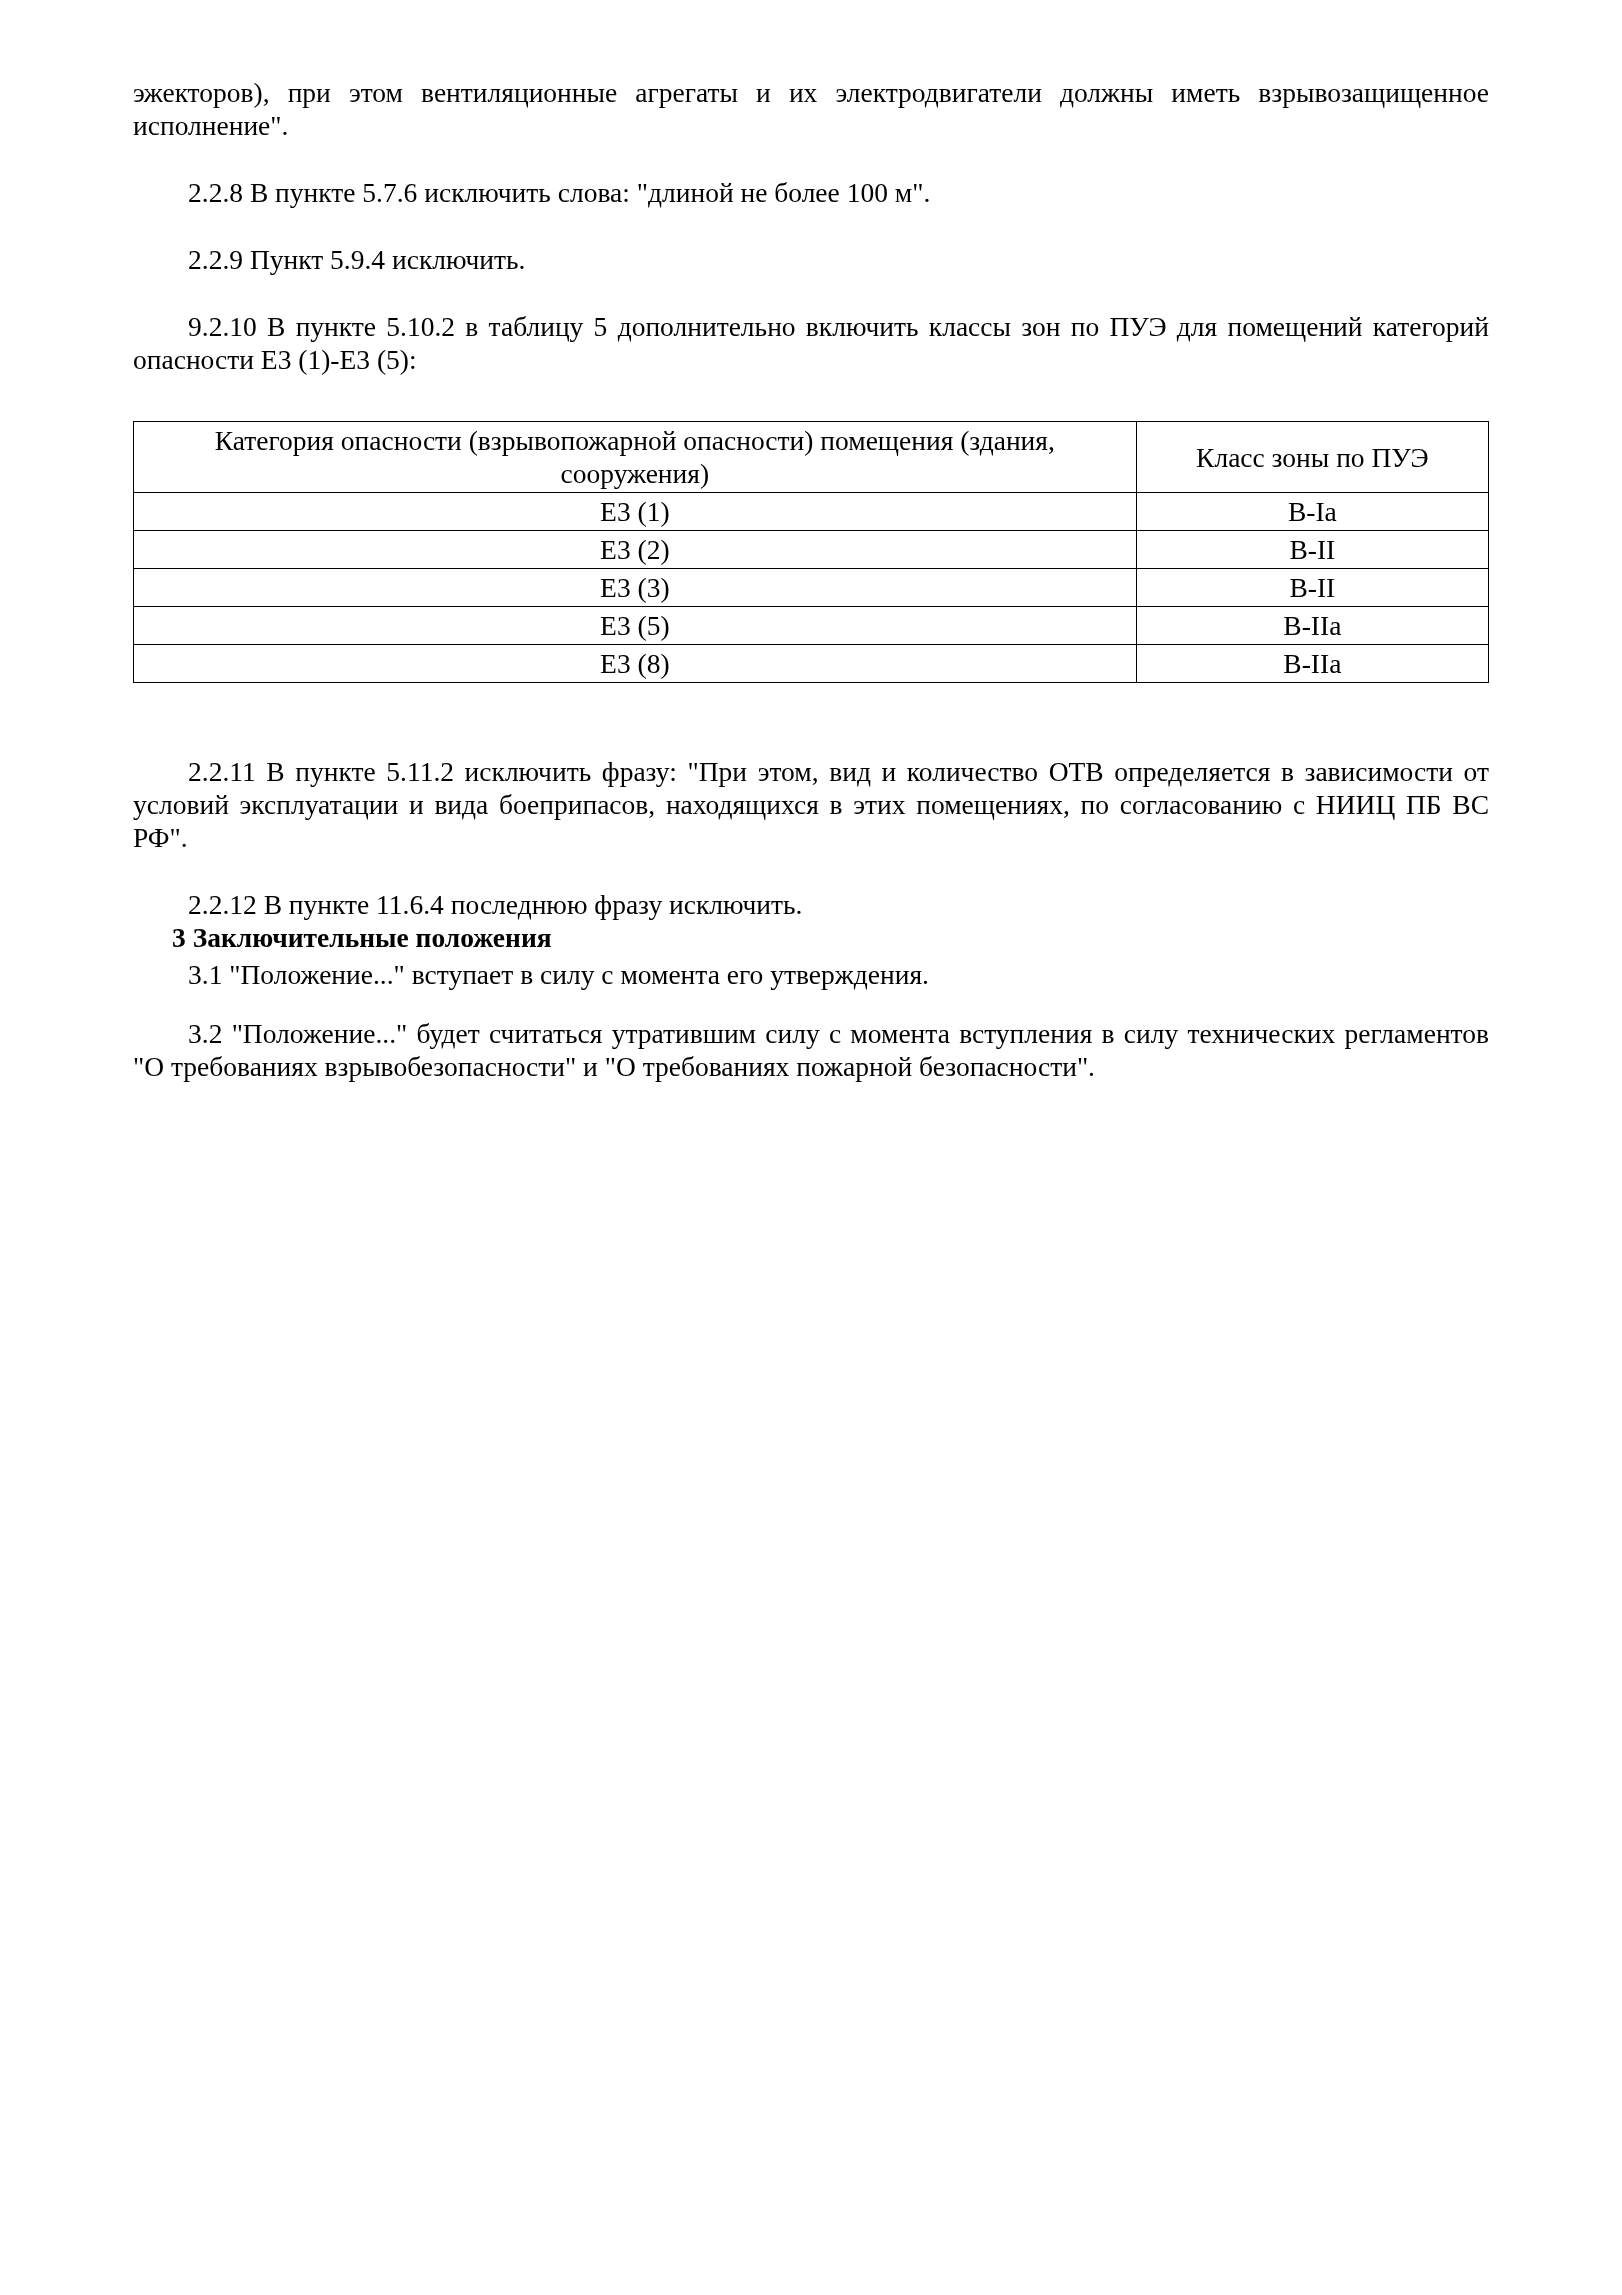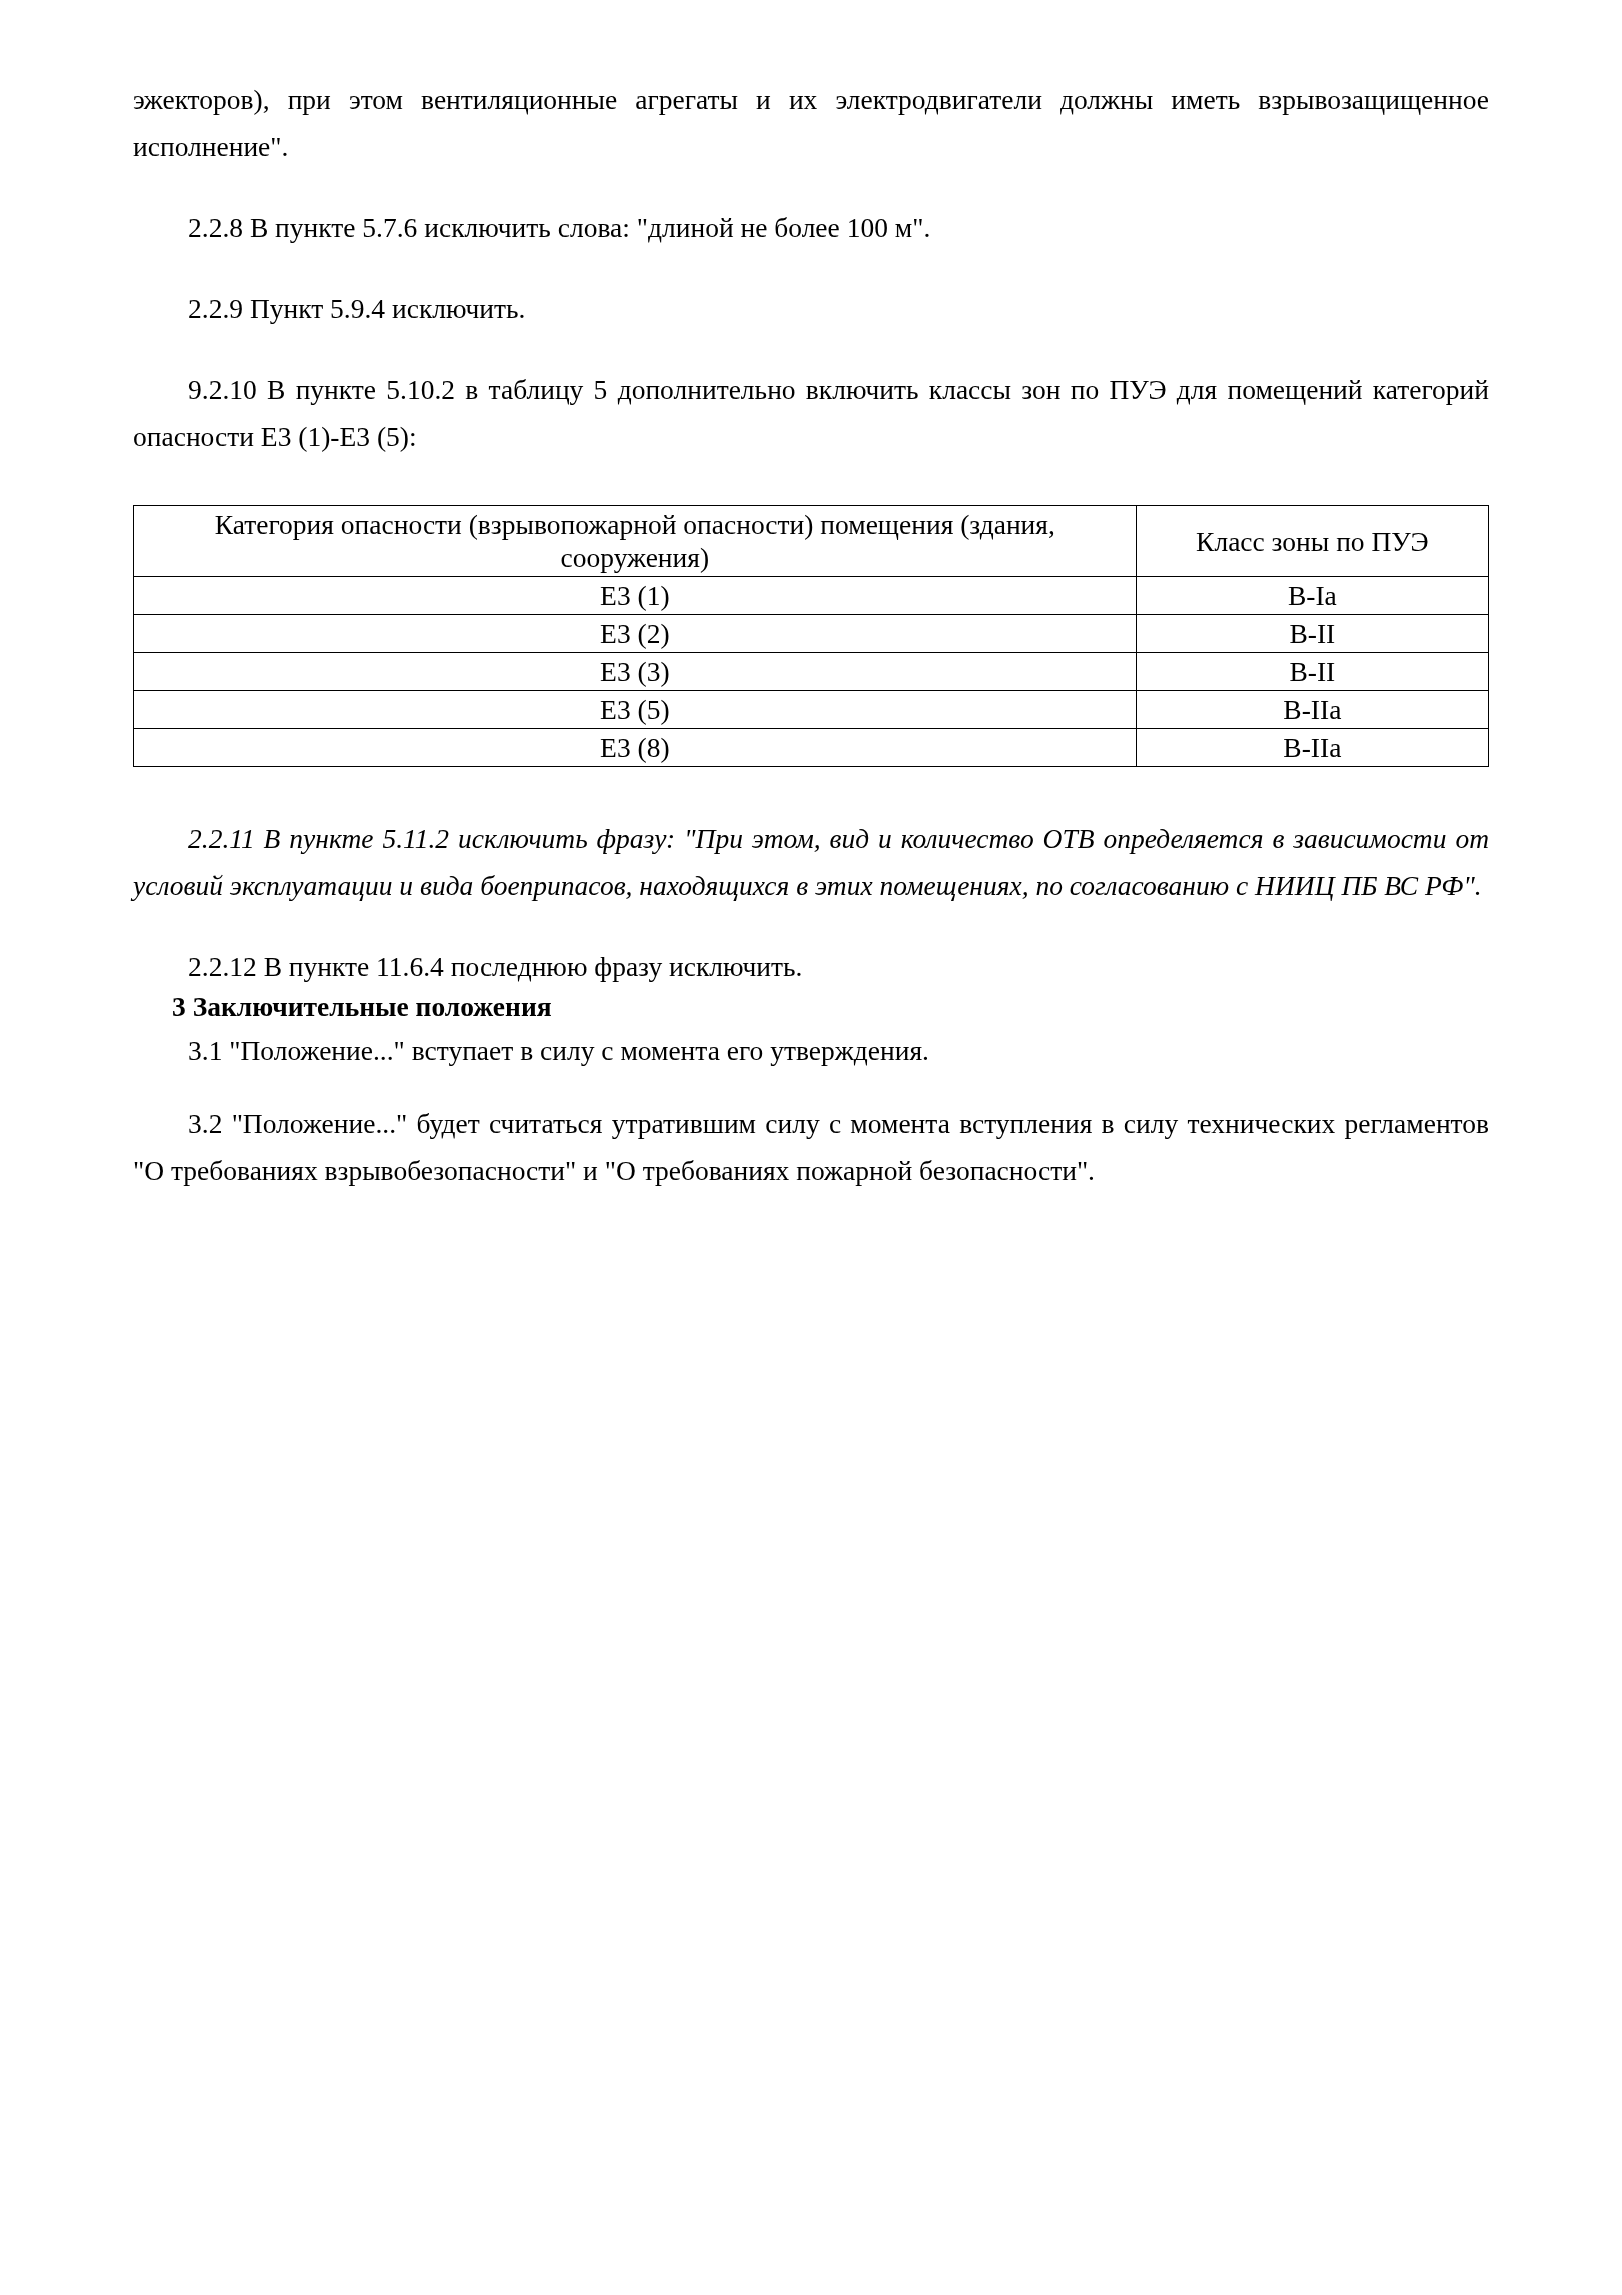--- a/index.html
+++ b/index.html
@@ -13,21 +13,21 @@
     color: #000000;
     overflow: hidden;
   }
   .page {
     width: 100%;
     height: 100%;
     padding: 76px 133px 0 133px;
   }
   .para {
     text-align: justify;
-    line-height: 47px;
+    line-height: 33px;
     text-indent: 55px;
     margin-top: 34px;
   }
   .para.first {
     text-indent: 0;
     margin-top: 0;
   }
   .doc-table {
     width: 100%;
     border-collapse: collapse;
@@ -39,21 +39,21 @@
     text-align: center;
     vertical-align: middle;
     font-weight: normal;
     font-size: 27.5px;
     line-height: 33px;
     padding: 2px 6.5px;
     height: 38px;
   }
   .doc-table col.col-category { width: 74%; }
   .doc-table col.col-zone { width: 26%; }
-  .para.after-table { margin-top: 48px; font-style: italic; }
+  .para.after-table { margin-top: 72px; }
   .section-heading {
     font-weight: bold;
     text-indent: 39px;
     line-height: 33px;
     text-align: left;
   }
   .para.after-heading { margin-top: 3.9px; }
   .para.last { margin-top: 26px; }
 </style>
 </head>

